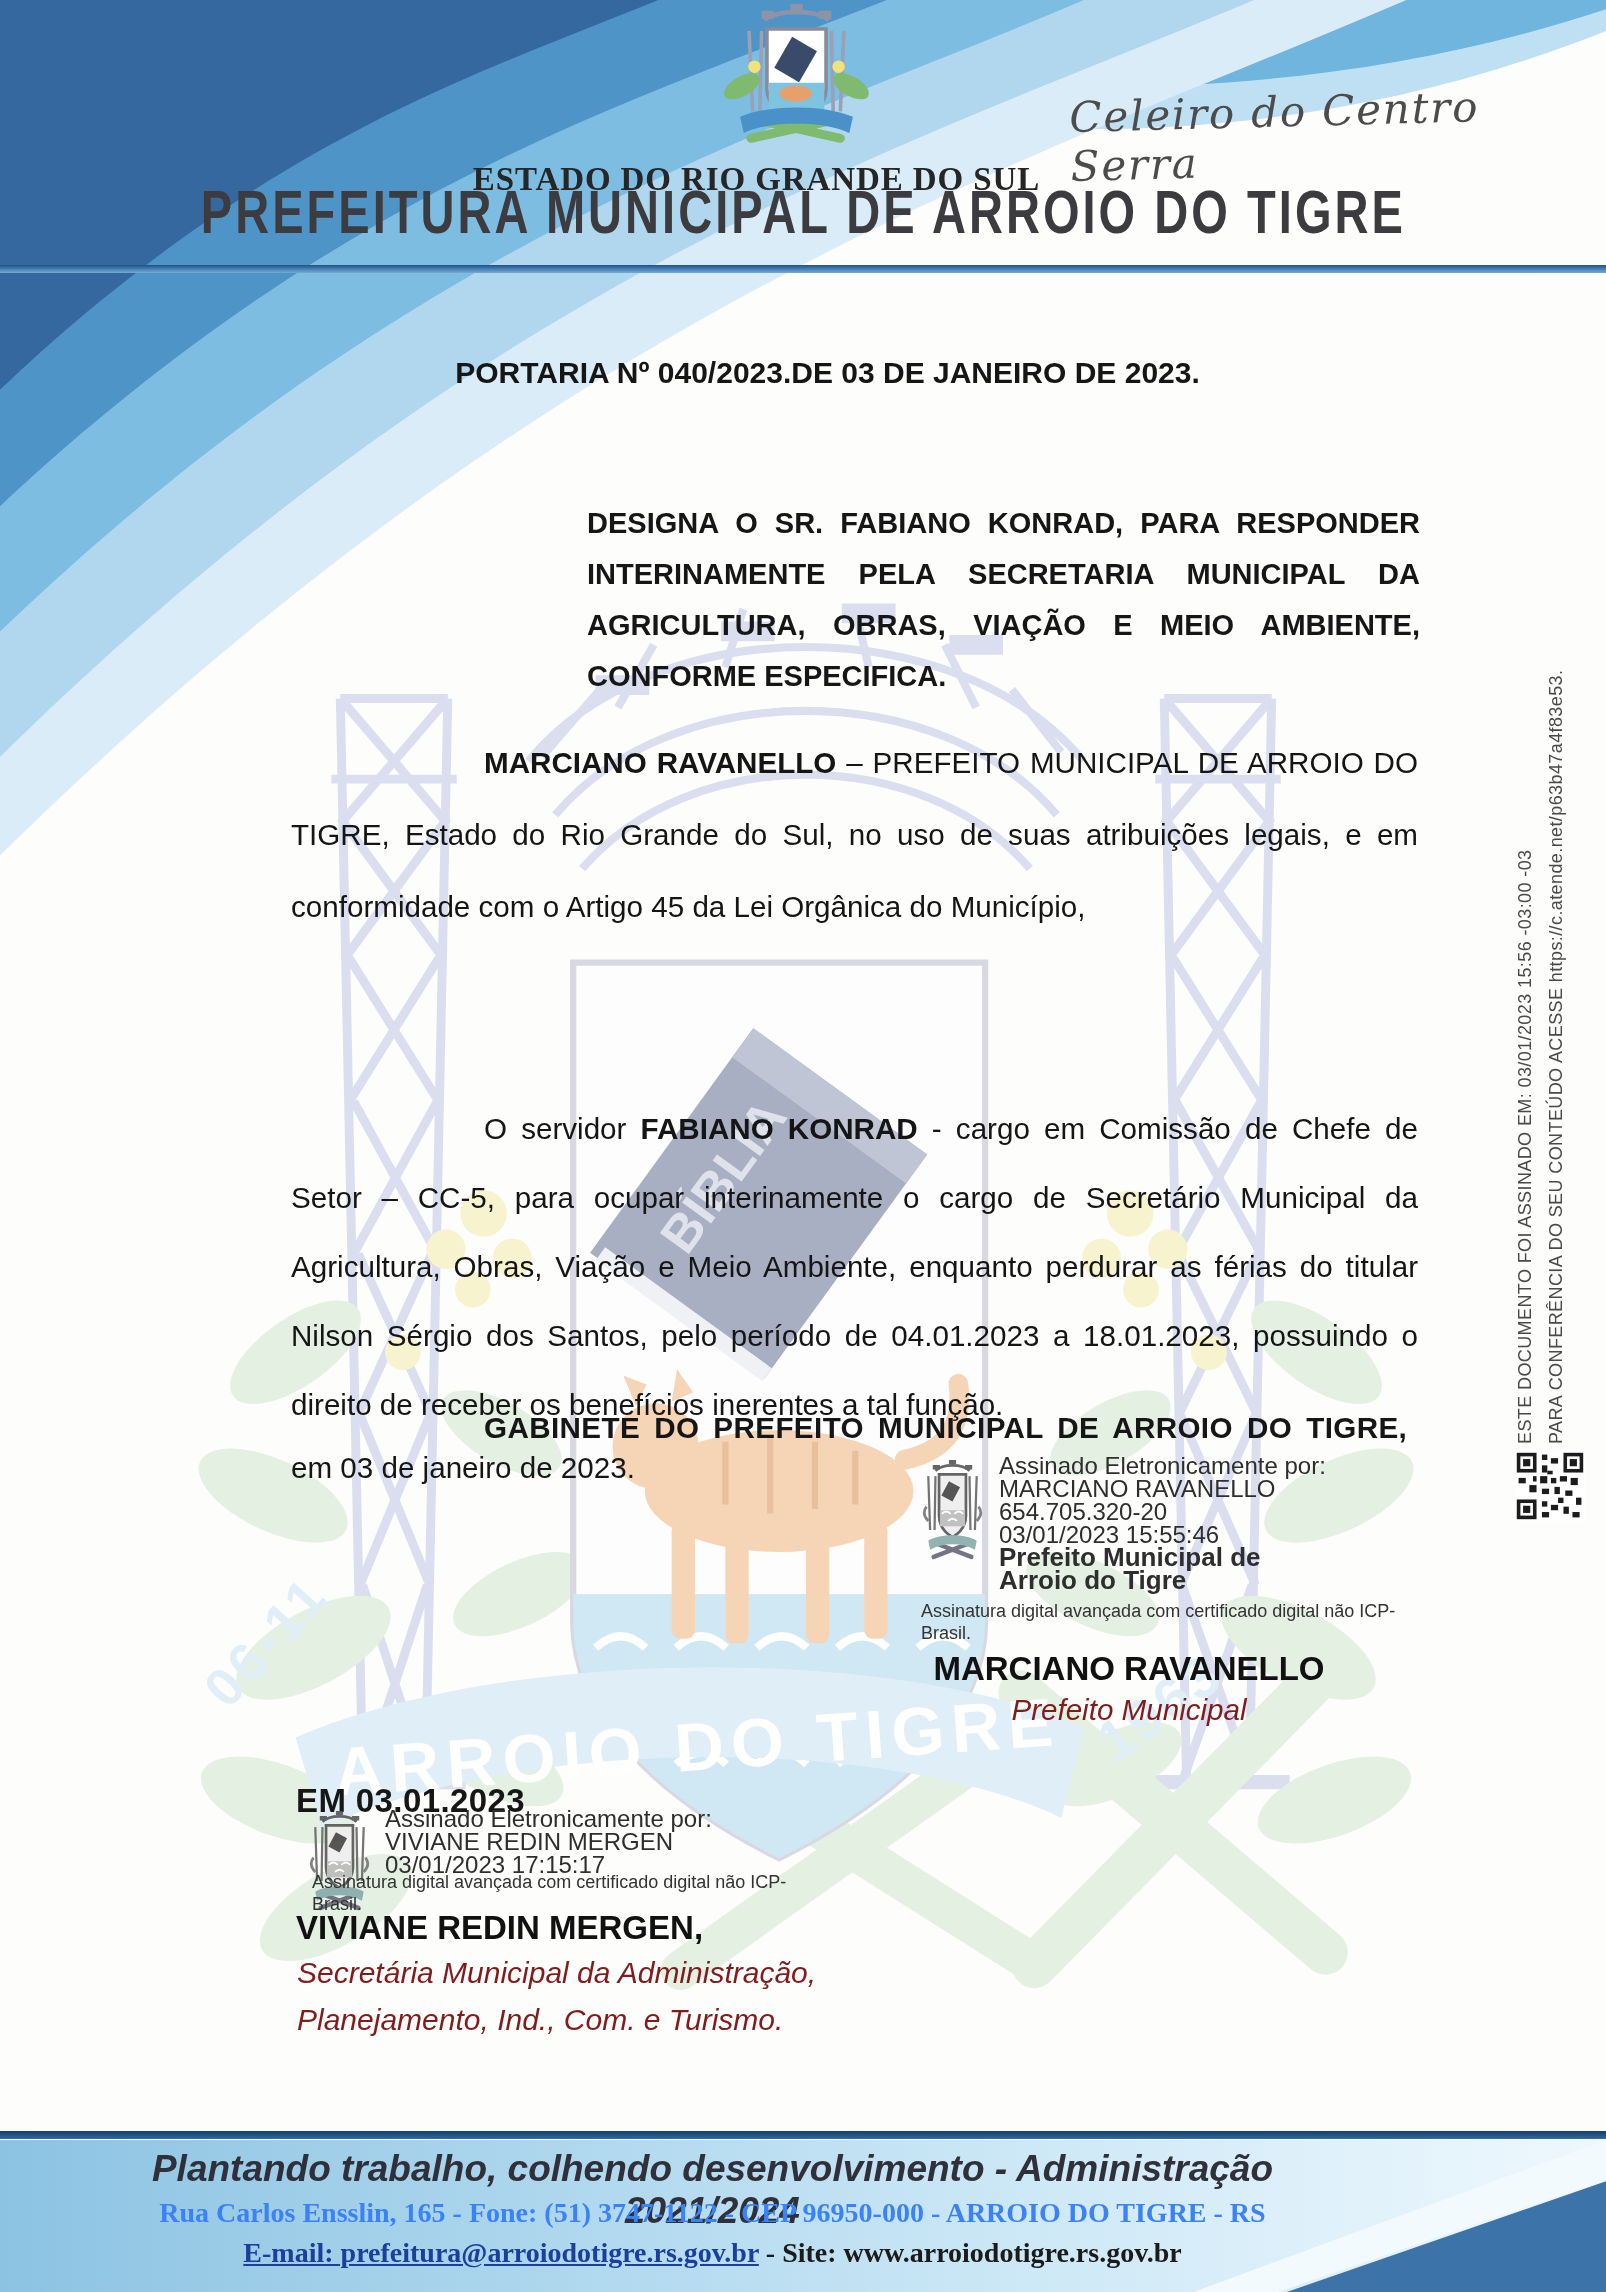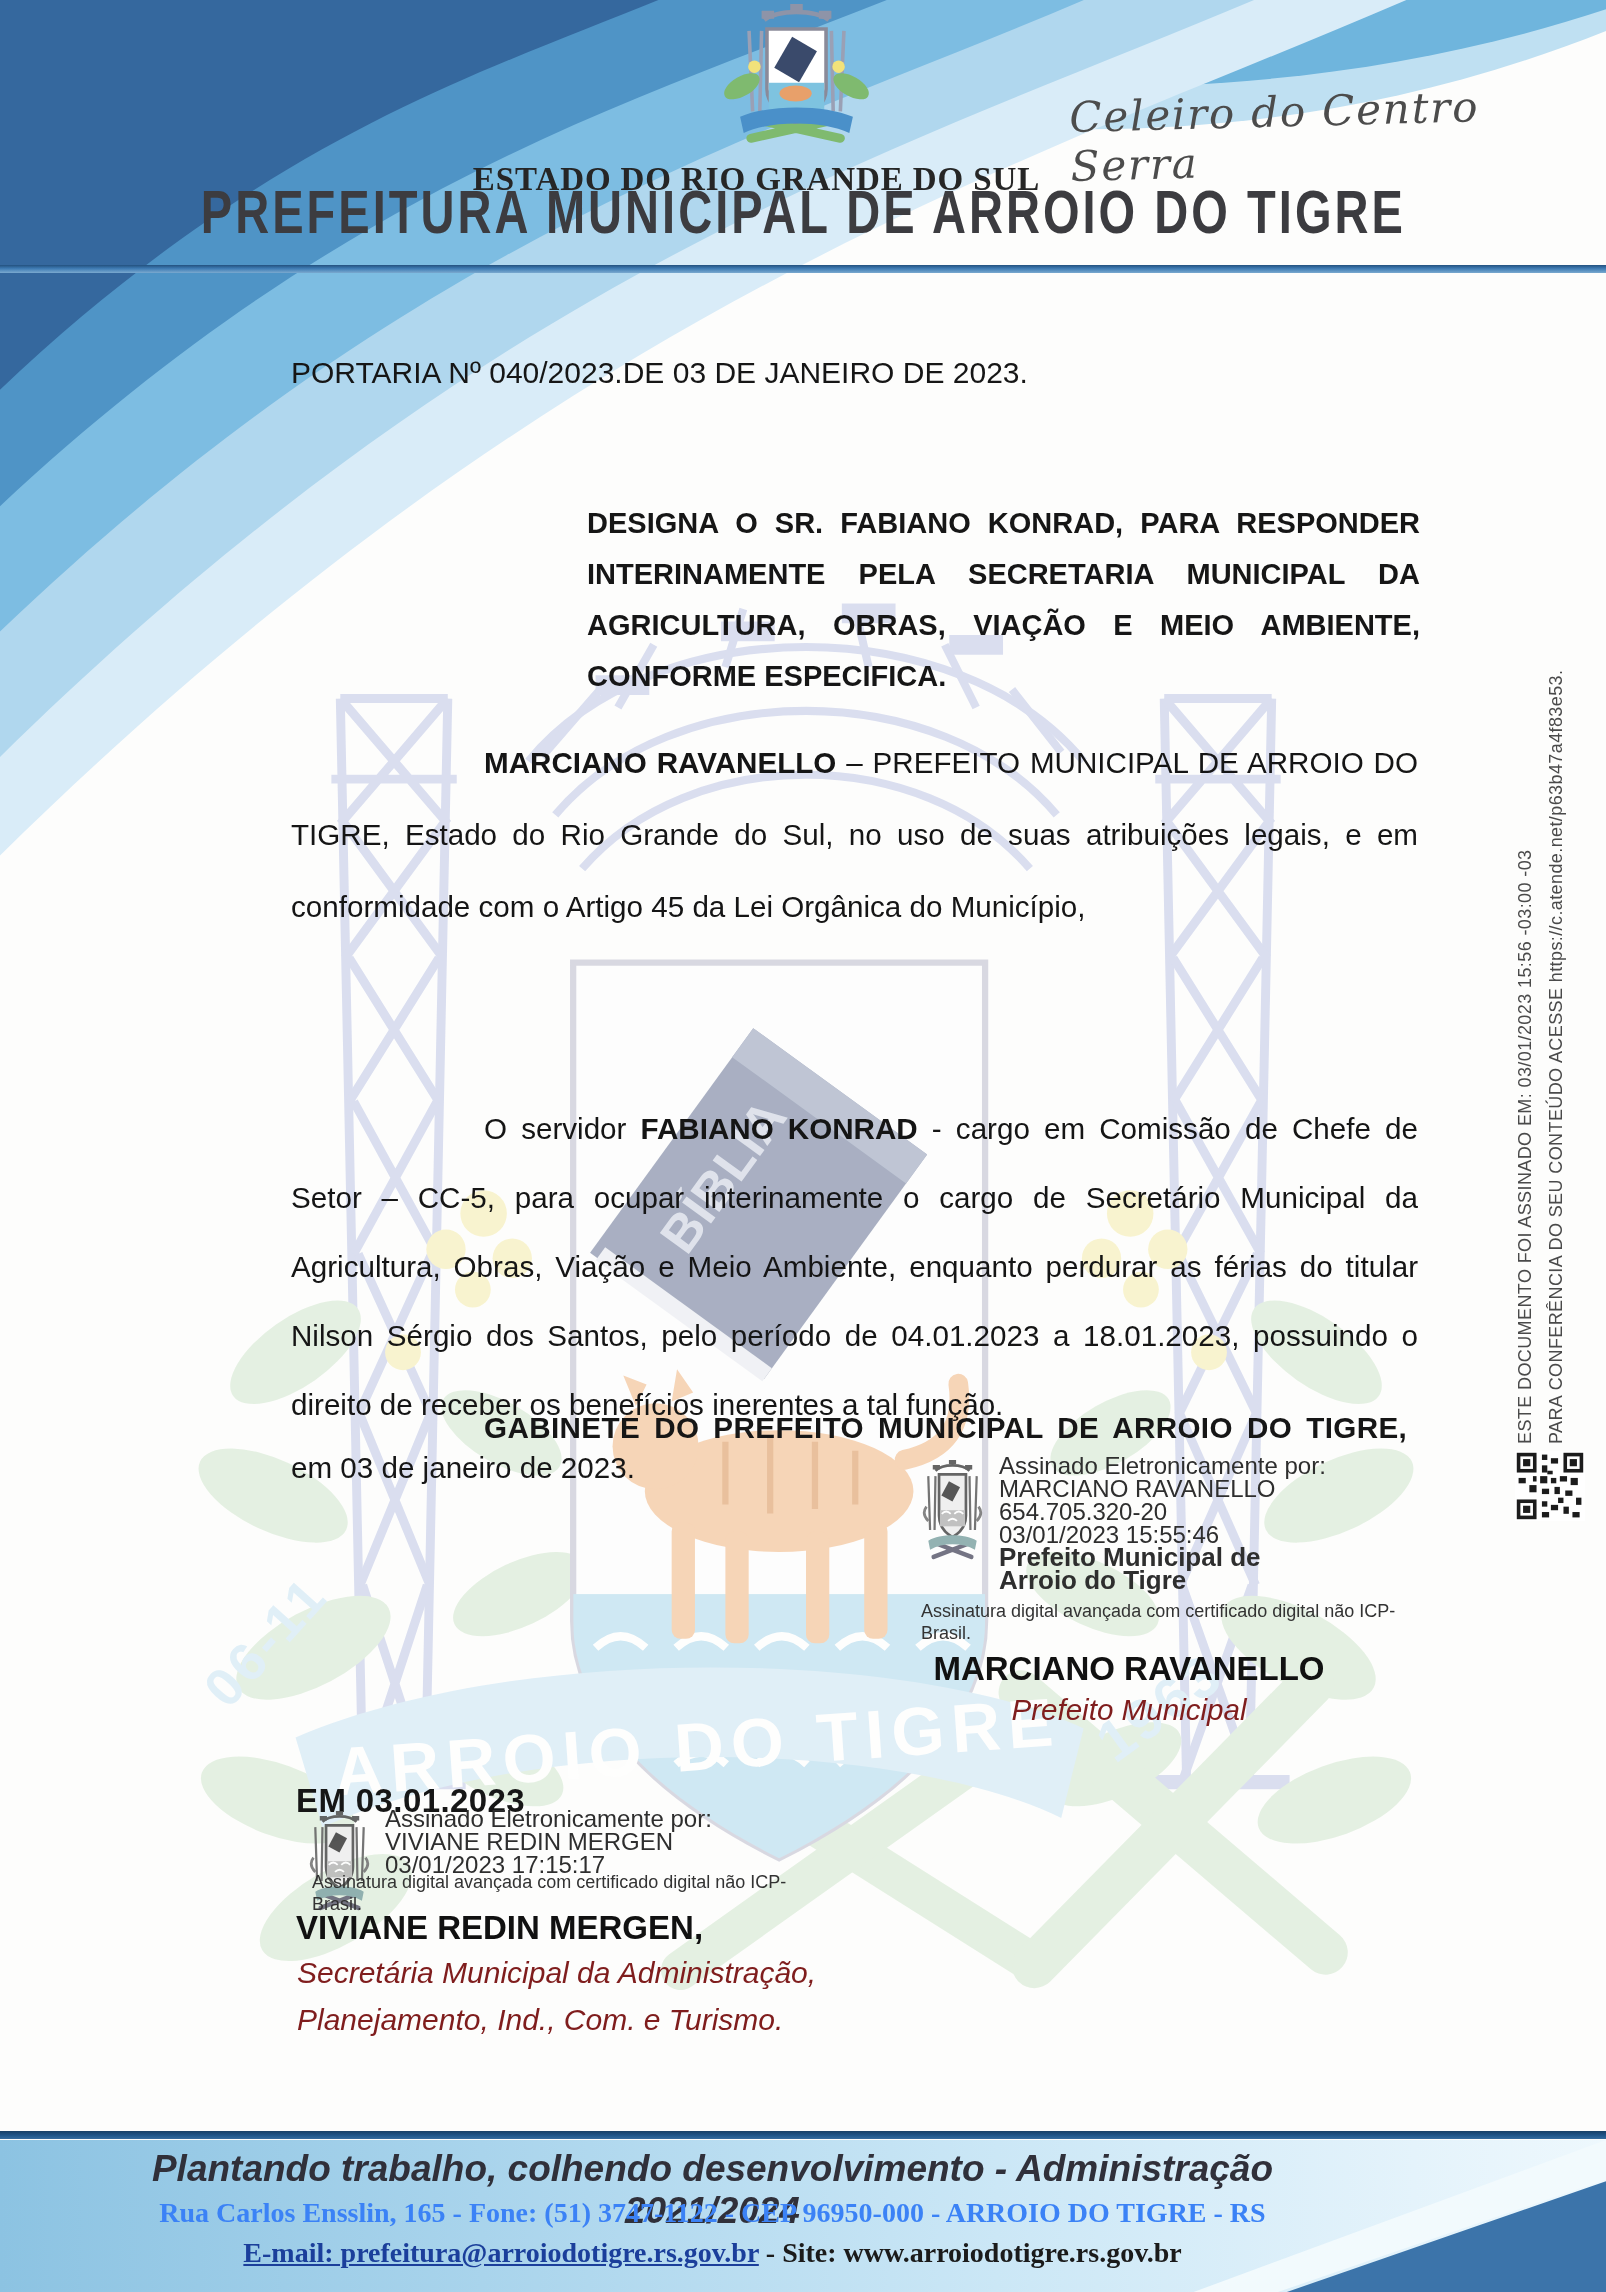--- a/index.html
+++ b/index.html
@@ -9,22 +9,22 @@
   
   .motto{font-family:"DejaVu Serif",serif;font-style:italic;font-size:42px;color:#4c4c4c;
          letter-spacing:1.8px;transform:rotate(-1.5deg);}
   .state-line{width:1513px;text-align:center;font-family:"Liberation Serif",serif;
               font-weight:bold;font-size:33px;color:#262626;letter-spacing:0.9px;}
   .muni-title{width:1607px;display:flex;justify-content:center;}
   .muni-title span{display:inline-block;font-weight:bold;font-size:56px;color:#3c3c40;
                    letter-spacing:3.6px;transform:scale(0.84,1.1);white-space:nowrap;}
   .header-rule{left:0;top:265px;width:1607px;height:8px;background:linear-gradient(#23517f,#3f7cb4 45%,#7aa9cf);}
   
-  .portaria-row{left:291px;top:356px;width:1127px;display:flex;justify-content:flex-start;
-                font-weight:normal;font-size:30px;}
+  .portaria-row{left:291px;top:356px;width:1127px;display:flex;justify-content:center;
+                font-weight:bold;font-size:30px;}
   .portaria-row .right{margin-right:54px;}
   .para{font-size:29.6px;line-height:72px;text-align:justify;text-align-last:left;color:#151515;}
   .summary{left:587px;top:498px;width:833px;font-weight:bold;font-size:29px;line-height:51px;
            text-align:justify;text-align-last:left;}
   .p1{left:291px;top:727px;width:1127px;text-indent:193px;}
   .designar{left:291px;top:991px;width:1127px;text-align:center;font-weight:bold;font-size:29.6px;}
   .p2{left:291px;top:1094px;width:1127px;text-indent:193px;line-height:69px;}
   .gab1{left:484px;top:1411px;font-weight:bold;font-size:29.6px;letter-spacing:0.4px;word-spacing:5.4px;}
   .gab2{left:291px;top:1451px;font-size:29.6px;}
   .b{font-weight:bold;}

